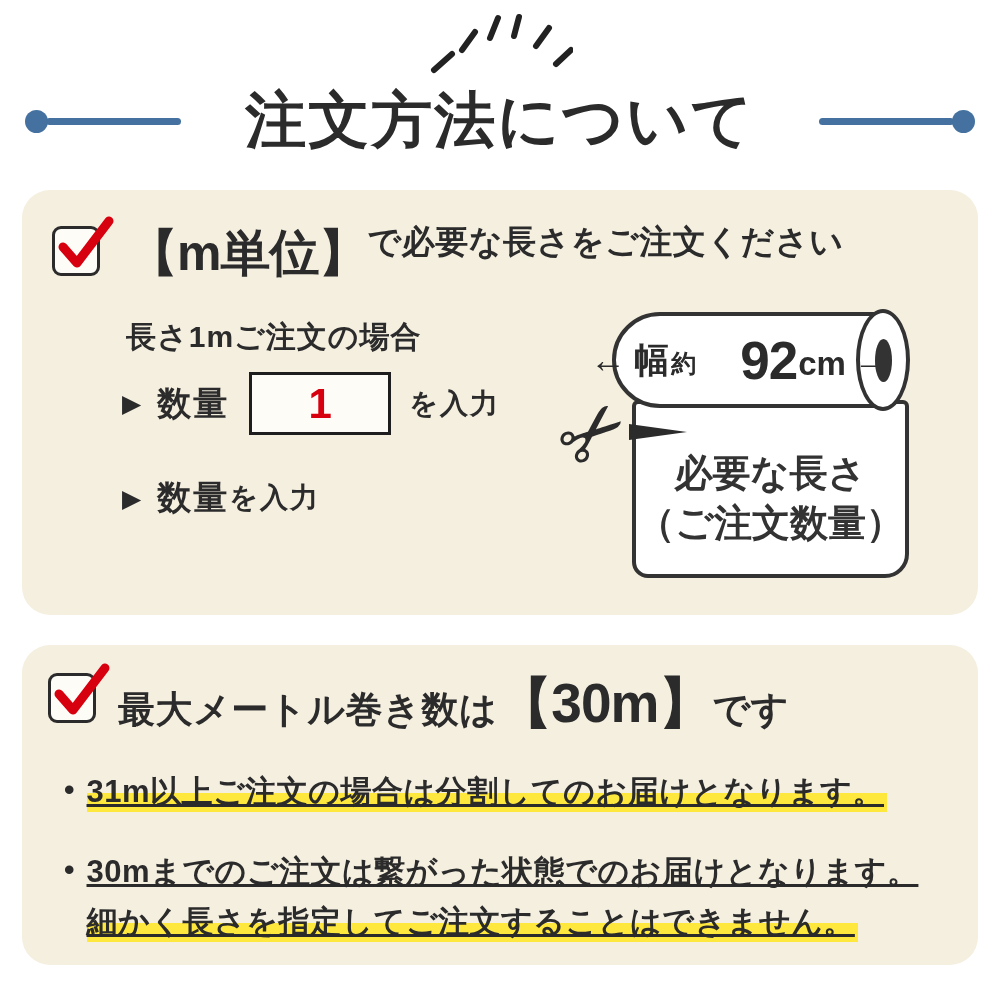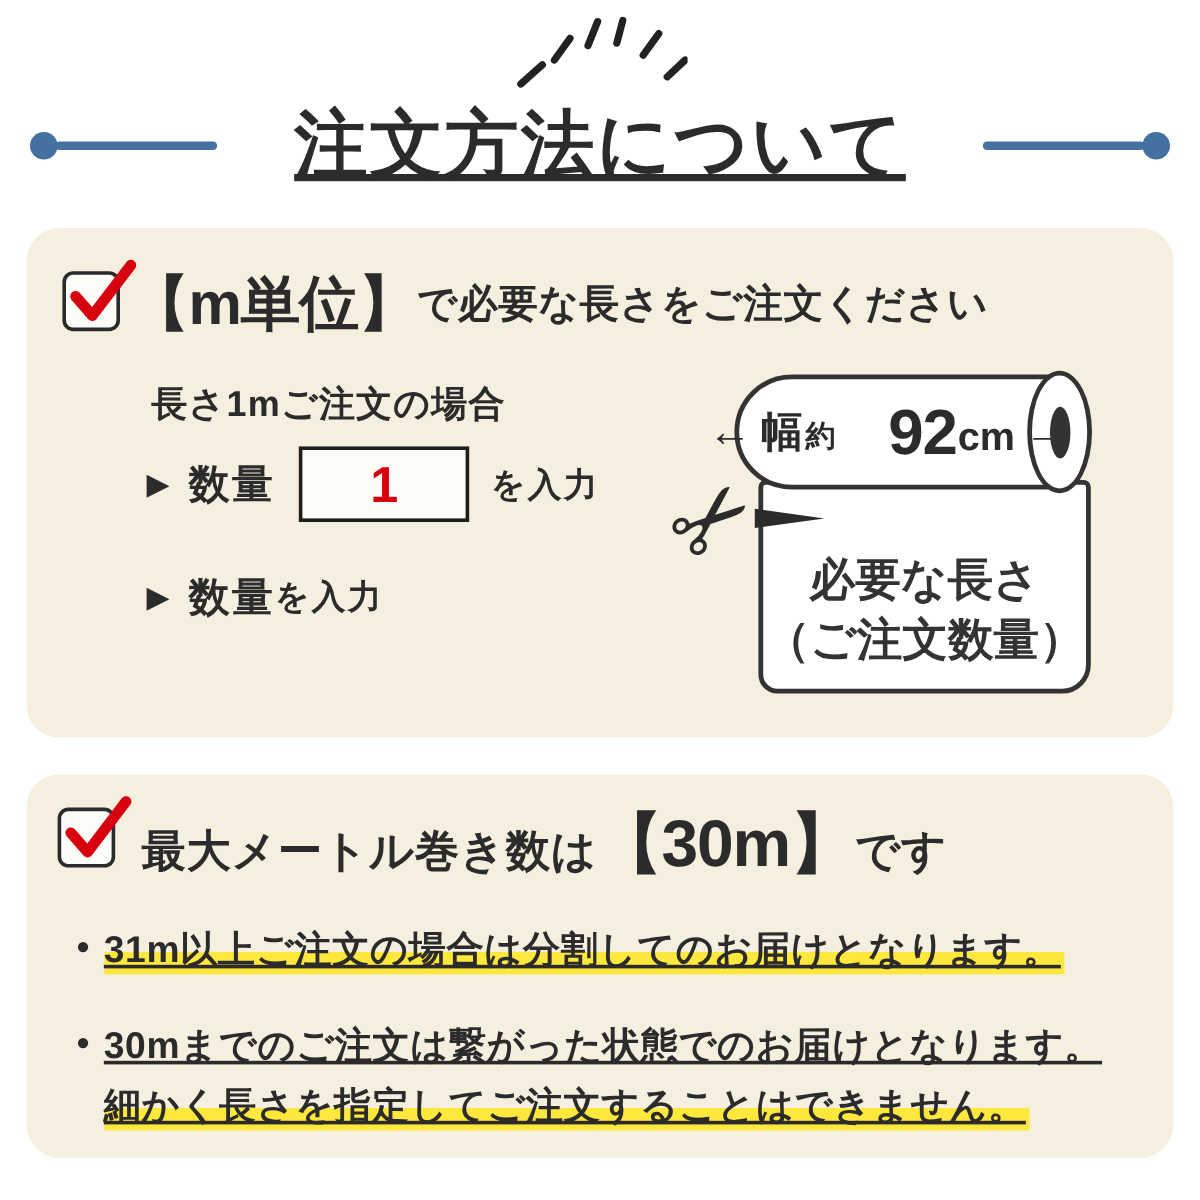--- a/index.html
+++ b/index.html
@@ -2,57 +2,57 @@
 <html><head>
 <meta charset="utf-8">
 <style>
   * { margin:0; padding:0; box-sizing:border-box; }
   html,body { width:1000px; height:1000px; background:#ffffff; overflow:hidden;
     font-family:"Liberation Sans","DejaVu Sans",sans-serif; color:#2b2b2b; }
 
   .title-area { position:relative; height:188px; }
   .sparkle { position:absolute; left:428px; top:12px; }
   .title-row { position:absolute; top:80px; left:0; right:0;
-    display:flex; align-items:center; padding:0 25px; gap:44px;text-decoration:underline; }
+    display:flex; align-items:center; padding:0 25px; gap:44px; }
   .decor { display:flex; align-items:center; width:156px; flex:0 0 156px; }
   .decor .dot { width:23px; height:23px; border-radius:50%; background:#44719f; flex:0 0 23px; }
   .decor .line { height:7px; flex:1; background:#44719f; border-radius:4px; }
   .decor.left .dot { margin-right:-2px; }
   .decor.right .dot { margin-left:-2px; }
   .page-title { flex:1; text-align:center; font-size:61px; font-weight:900;
     letter-spacing:2px; color:#2b2b2b; white-space:nowrap; }
 
   .card { width:956px; margin:0 auto; background:#f5efe0; border-radius:28px; position:relative; }
   .card1 { height:425px; padding:30px 30px 0 30px; margin-top:2px; }
   .card2 { height:320px; padding:22px 36px 0 26px; margin-top:30px; }
 
   .heading-row { display:flex; align-items:flex-start; }
   .checkbox { position:relative; width:48px; height:50px; background:#fdfcf7;
     border:3px solid #2b2b2b; border-radius:9px; flex:0 0 48px; margin-top:6px; }
   .checkbox svg { position:absolute; left:-4px; top:-14px; overflow:visible; }
 
   .h-bracket { font-size:50px; font-weight:900; letter-spacing:-1px; }
   .h-rest { font-size:33px; font-weight:700; letter-spacing:0.5px; }
-  .card1 .heading-text { margin-left:8px; display:flex; align-items:center; white-space:nowrap; }
+  .card1 .heading-text { margin-left:28px; display:flex; align-items:flex-start; white-space:nowrap; }
 
   .card1-body { margin-top:30px; padding-left:70px; }
   .example-title { font-size:30px; font-weight:800; letter-spacing:1px; margin-left:4px; }
   .example-row { display:flex; align-items:center; margin-top:14px; }
   .tri { font-size:25px; margin-right:16px; color:#2b2b2b; }
   .qty-label { font-size:34px; font-weight:800; letter-spacing:2px; }
   .qty-box { width:142px; height:63px; margin:0 18px 0 20px; background:#fdfcf7;
     border:3px solid #1e1e1e; display:flex; align-items:center; justify-content:center;
     font-size:42px; font-weight:800; color:#d7000f; }
   .qty-suffix { font-size:28px; font-weight:700; letter-spacing:2px; }
   .example + .example { margin-top:40px; }
 
   .illustration { position:absolute; left:538px; top:110px; width:380px; height:295px; }
   .sheet { position:absolute; left:72px; top:100px; width:277px; height:178px;
     background:#fff; border:4px solid #333; border-radius:6px 6px 24px 16px; z-index:1; }
-  .sheet-label { position:absolute; left:0; right:0; top:55px; text-align:center;
+  .sheet-label { position:absolute; left:0; right:0; top:44px; text-align:center;
     font-size:38px; font-weight:600; line-height:1.32; color:#333; letter-spacing:0; }
   .roll-body { position:absolute; left:52px; top:12px; width:294px; height:96px;
     background:#fff; border:4px solid #333; border-radius:48px 30px 30px 48px; z-index:2; }
   .roll-end { position:absolute; left:296px; top:9px; width:54px; height:102px;
     background:#fff; border:4px solid #333; border-radius:50%; z-index:3; }
   .roll-core { position:absolute; left:315px; top:39px; width:17px; height:43px;
     background:#333; border-radius:50%; z-index:4; }
   .roll-label { position:absolute; left:58px; top:12px; width:244px; height:96px; z-index:3;
     display:flex; align-items:center; justify-content:center; white-space:nowrap; }
   .roll-label .arr { font-size:36px; font-weight:700; }

